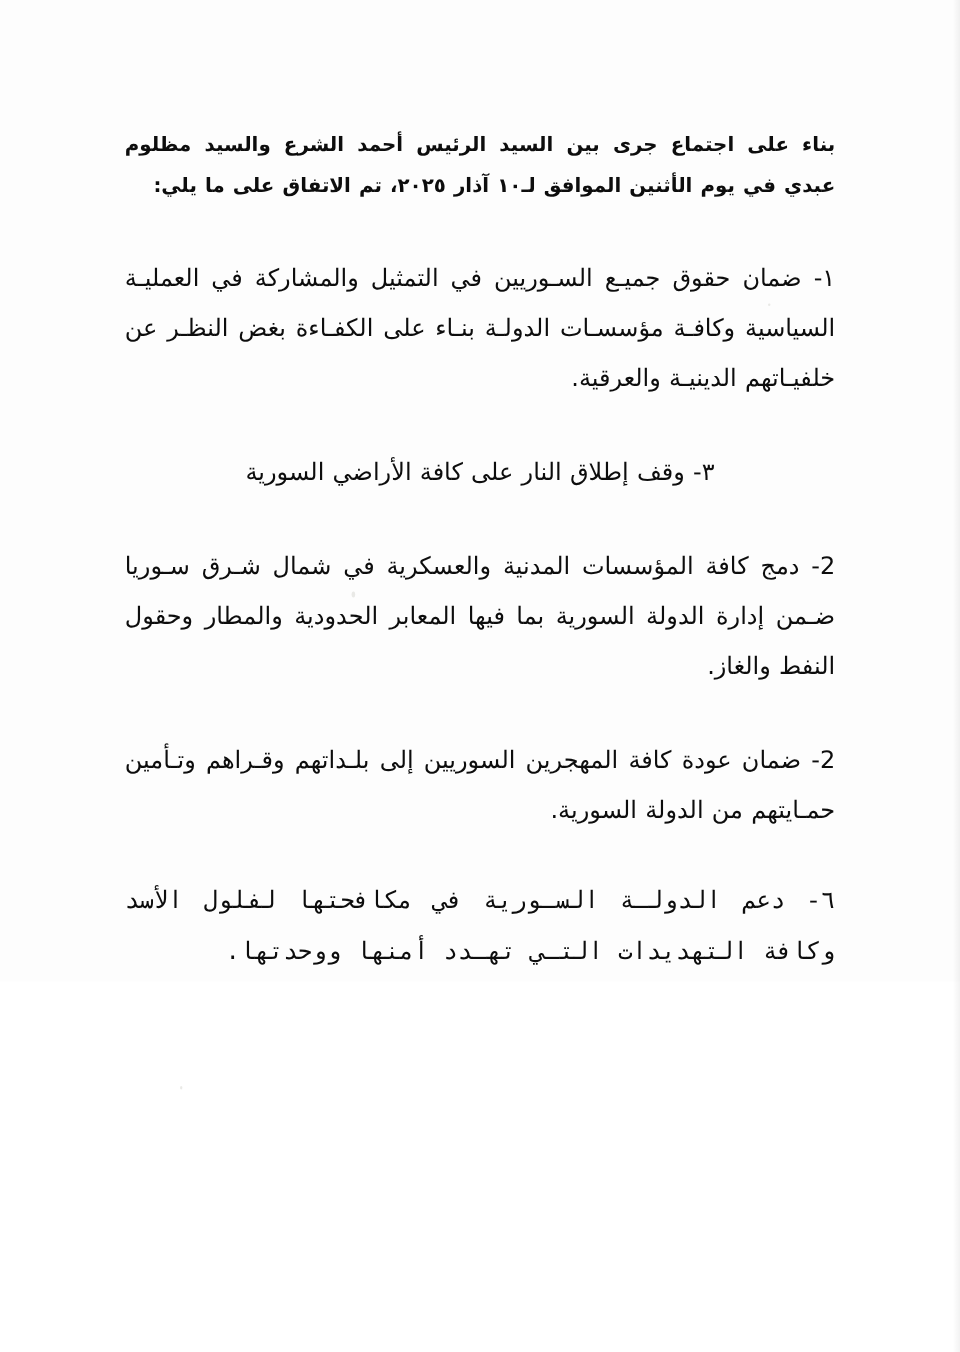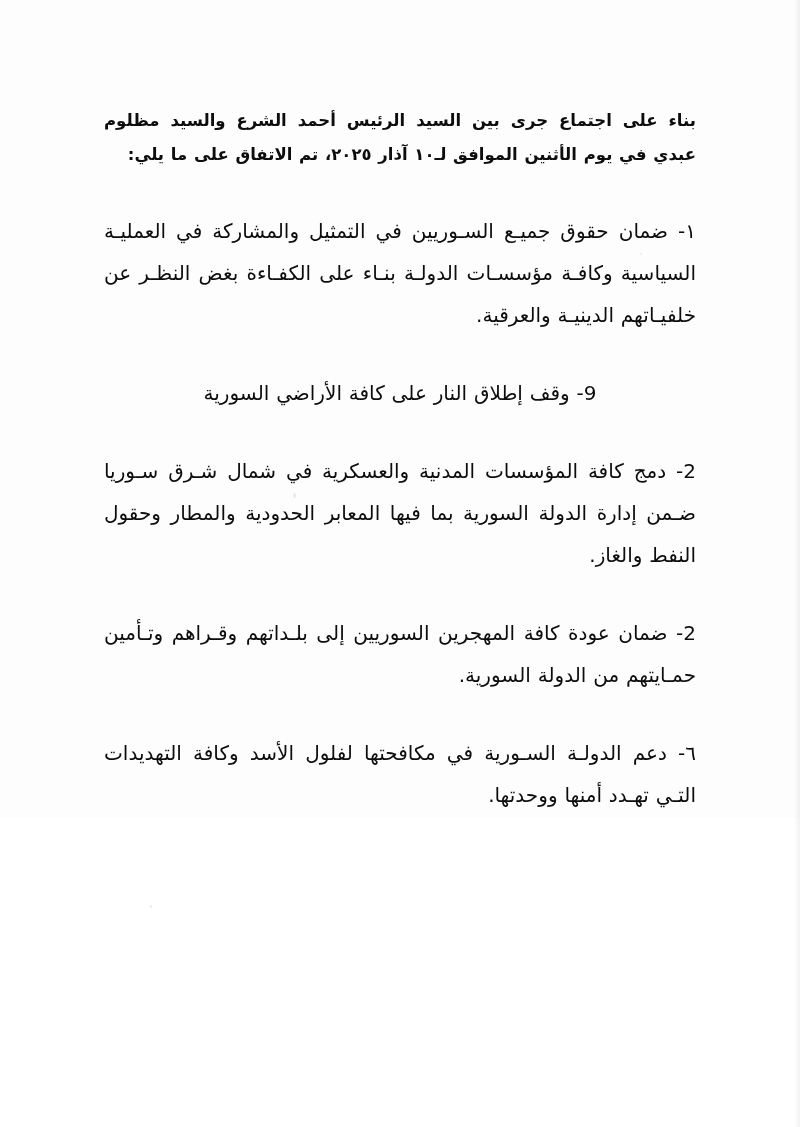--- a/index.html
+++ b/index.html
@@ -43,20 +43,21 @@
     text-align: justify;
     text-align-last: right;
     word-spacing: 0.5px;
   }
   .clause.short {
     text-align: center;
     text-align-last: center;
   }
   .clause:last-child {
     margin-bottom: 18px;
+    font-family: Liberation Mono, monospace;
   }
   .speck {
     position: absolute;
     background: #d8d8d4;
     border-radius: 50%;
     opacity: 0.55;
   }
   .speck.s1 { width: 3px; height: 5px; left: 293px; top: 493px; }
   .speck.s2 { width: 2px; height: 2px; left: 640px; top: 253px; }
   .speck.s3 { width: 2px; height: 3px; left: 150px; top: 905px; }
@@ -75,21 +76,21 @@
 
 <div class="page">
 
   <div class="doc-body">
 
     <p class="heading">بناء على اجتماع جرى بين السيد الرئيس أحمد الشرع والسيد مظلوم عبدي في يوم الأثنين الموافق لـ١٠ آذار ٢٠٢٥، تم الاتفاق على ما يلي:</p>
 
     <p class="clause">١- ضمان حقوق جميـع السـوريين في التمثيل والمشاركة في العمليـة السياسية وكافـة مؤسسـات الدولـة بنـاء على الكفـاءة بغض النظـر عن خلفيـاتهم الدينيـة والعرقية.</p>
 
 
-    <p class="clause short">9- وقف إطلاق النار على كافة الأراضي السورية</p>
+    <p class="clause short">٣- وقف إطلاق النار على كافة الأراضي السورية</p>
 
     <p class="clause">2- دمج كافة المؤسسات المدنية والعسكرية في شمال شـرق سـوريا ضـمن إدارة الدولة السورية بما فيها المعابر الحدودية والمطار وحقول النفط والغاز.</p>
 
     <p class="clause">2- ضمان عودة كافة المهجرين السوريين إلى بلـداتهم وقـراهم وتـأمين حمـايتهم من الدولة السورية.</p>
 
     <p class="clause">٦- دعم الدولـة السـورية في مكافحتها لفلول الأسد وكافة التهديدات التـي تهـدد أمنها ووحدتها.</p>
 
   </div>
 
   <span class="speck s1"></span>

